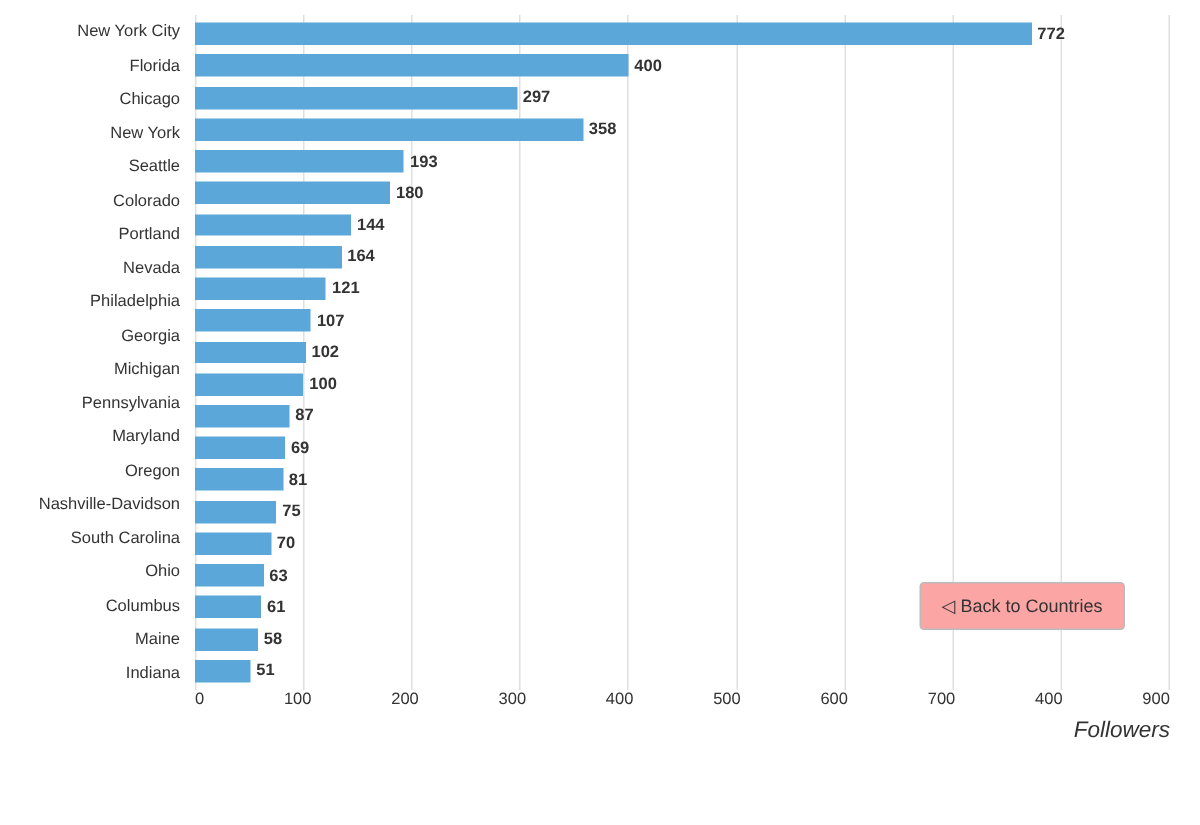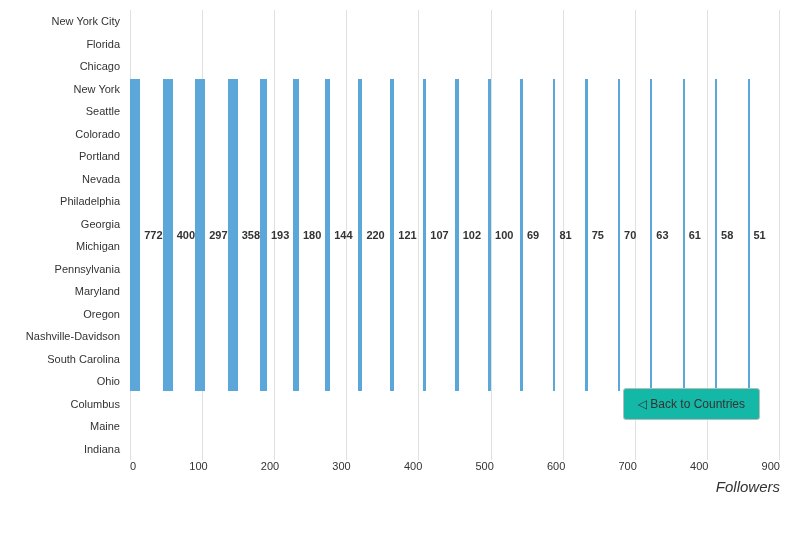--- a/index.html
+++ b/index.html
@@ -35,22 +35,22 @@
       height: 100%;
       background: #e0e0e0;
     }
     .bars-container {
       position: absolute;
       top: 0;
       left: 0;
       right: 0;
       bottom: 30px;
       display: flex;
-      flex-direction: row;
-      justify-content: center;
+      flex-direction: column;
+      justify-content: flex-start;
       padding: 2px 0;
     }
     .bar-row {
       display: flex;
       align-items: center;
       height: 100%;
       flex: 1;
     }
     .bar {
       height: 70%;
@@ -103,26 +103,26 @@
       position: absolute;
       bottom: -5px;
       right: 0;
       font-size: 15px;
       color: #333;
       font-style: italic;
     }
     .back-button {
       position: absolute;
       bottom: 70px;
-      right: 20px;
+      right: 30px;
       border: 1px solid #bbb;
       padding: 8px 14px;
       font-size: 12px;
       color: #333;
-      background: #14b8a6;
+      background: #fca5a5;
       cursor: pointer;
       border-radius: 3px;
     }
   </style>
 </head>
 <body>
 
 <div class="chart-container">
   <div class="chart-area">
 
@@ -186,37 +186,41 @@
         <div class="bar-row">
           <div class="bar" style="width: 20%;"></div>
           <span class="bar-label">180</span>
         </div>
         <div class="bar-row">
           <div class="bar" style="width: 16%;"></div>
           <span class="bar-label">144</span>
         </div>
         <div class="bar-row">
           <div class="bar" style="width: 15%;"></div>
-          <span class="bar-label">220</span>
+          <span class="bar-label">164</span>
         </div>
         <div class="bar-row">
           <div class="bar" style="width: 13.4444%;"></div>
           <span class="bar-label">121</span>
         </div>
         <div class="bar-row">
           <div class="bar" style="width: 11.8889%;"></div>
           <span class="bar-label">107</span>
         </div>
         <div class="bar-row">
           <div class="bar" style="width: 11.3333%;"></div>
           <span class="bar-label">102</span>
         </div>
         <div class="bar-row">
           <div class="bar" style="width: 11.1111%;"></div>
           <span class="bar-label">100</span>
+        </div>
+        <div class="bar-row">
+          <div class="bar" style="width: 9.66667%;"></div>
+          <span class="bar-label">87</span>
         </div>
         <div class="bar-row">
           <div class="bar" style="width: 9.22222%;"></div>
           <span class="bar-label">69</span>
         </div>
         <div class="bar-row">
           <div class="bar" style="width: 9%;"></div>
           <span class="bar-label">81</span>
         </div>
         <div class="bar-row">

